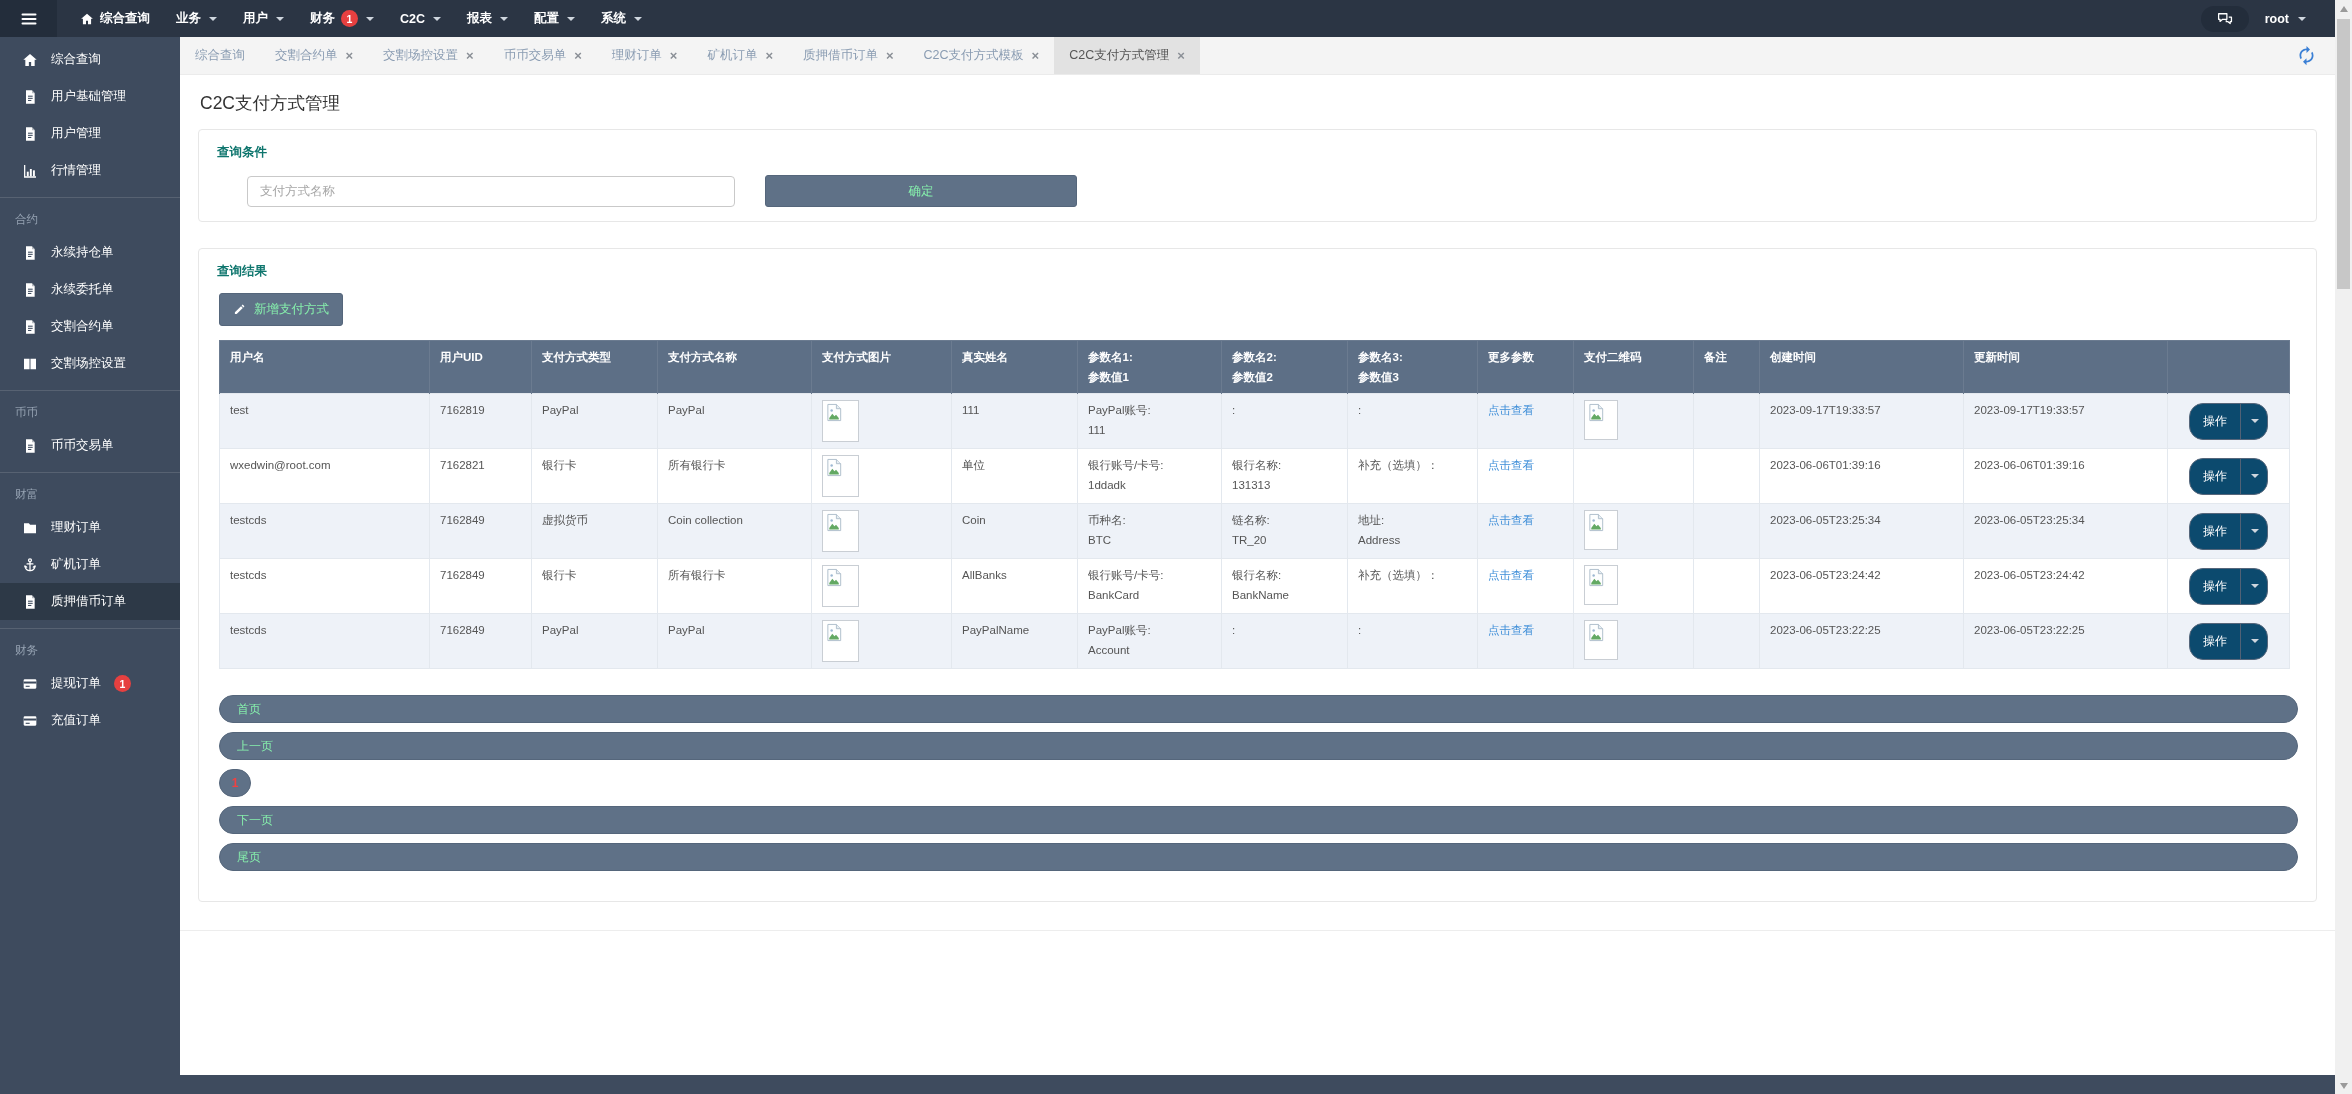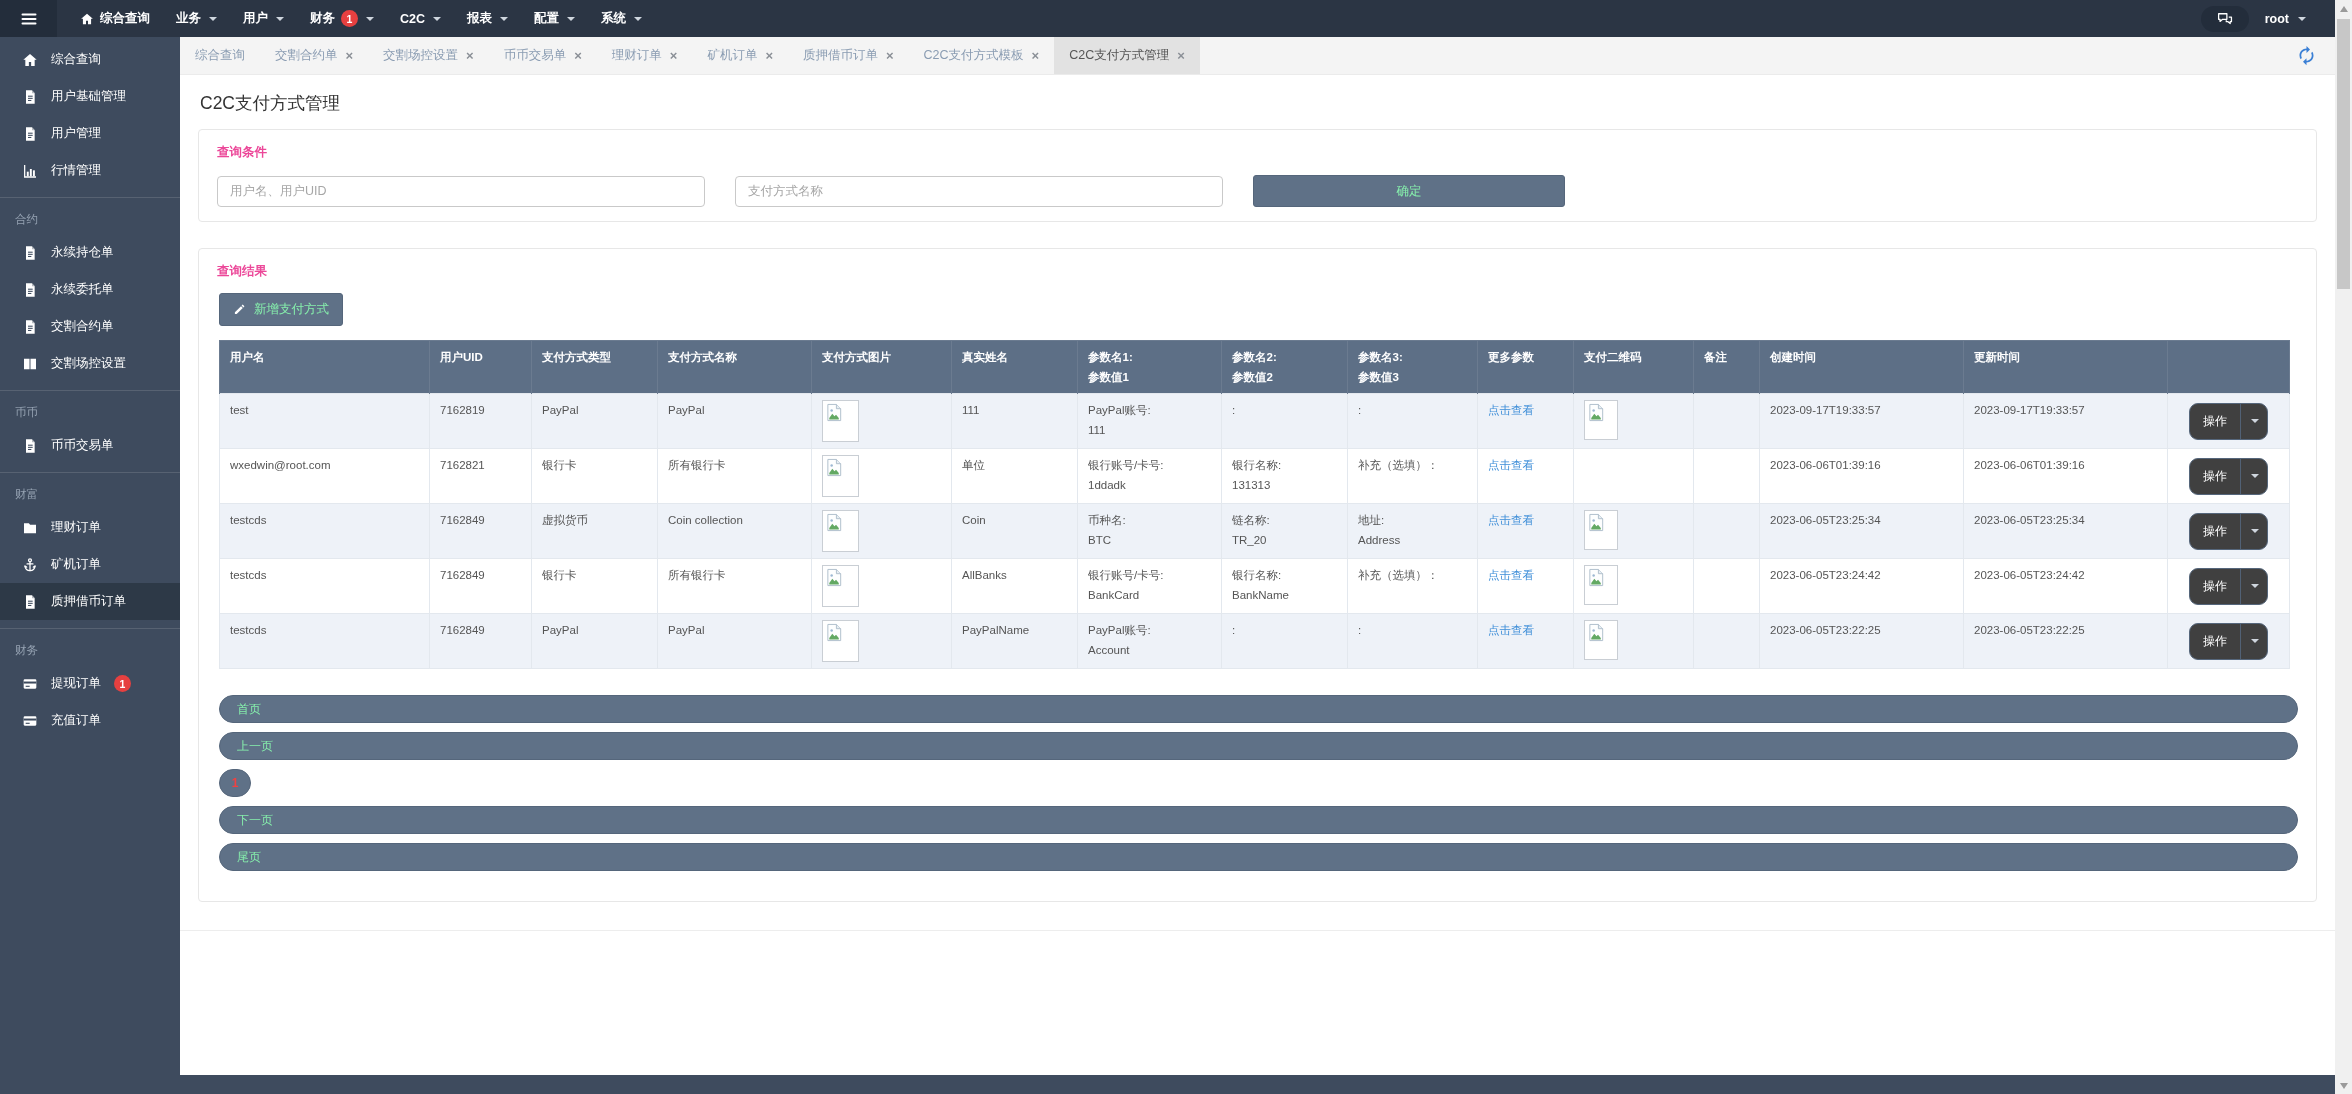--- a/index.html
+++ b/index.html
@@ -33,21 +33,21 @@
   .side-badge { background:#e64040; color:#fff; min-width:17px; height:17px; border-radius:9px; font-size:10.5px; display:flex; align-items:center; justify-content:center; font-weight:bold; padding:0 4px; }
   
   .content { position:absolute; top:37px; left:180px; right:17px; bottom:19px; background:#fff; overflow:hidden; }
   .tabbar { height:38px; background:#f4f4f4; border-bottom:1px solid #ebebeb; display:flex; align-items:stretch; position:relative; }
   .tab { display:flex; align-items:center; gap:8px; padding:0 15px; font-size:12.5px; color:#8a9cb2; cursor:pointer; white-space:nowrap; }
   .tab.active { background:#e2e2e2; color:#555; }
   .tab-close { color:#8a8f96; font-weight:bold; font-size:13px; line-height:1; }
   .refresh-btn { position:absolute; right:18px; top:8px; width:21px; height:21px; color:#3a7fd5; cursor:pointer; }
   .page-title { margin:16px 20px 14px; font-size:17.5px; font-weight:500; color:#333; }
   .panel { margin:0 18px; background:#fff; border:1px solid #e7e7e7; border-radius:4px; padding:14px 18px; }
-  .panel-title { font-size:12.5px; font-weight:bold; color:#ec4899; }
+  .panel-title { font-size:12.5px; font-weight:bold; color:#0f766e; }
   
   .search-row { display:flex; align-items:center; margin-top:14px; }
   .text-input { height:31px; border:1px solid #c9c9c9; border-radius:4px; padding:0 12px; font-size:12.5px; color:#555; width:488px; background:#fff; outline:none; }
   .text-input::placeholder { color:#a6a6a6; }
   .select-box { width:478px; height:31px; border:1px solid #c9c9c9; border-radius:4px; margin-left:30px; display:flex; align-items:center; justify-content:space-between; padding:0 12px; font-size:12.5px; color:#444; cursor:pointer; background:#fff; }
   .chevron { width:8px; height:8px; border-right:1.6px solid #333; border-bottom:1.6px solid #333; transform:rotate(45deg) translateY(-2px); }
   .name-input { margin-left:30px; }
   .btn { background:#5f7187; border:1px solid #55667b; color:#86efac; border-radius:3px; cursor:pointer; font-family:inherit; }
   .submit-btn { margin-left:30px; width:312px; height:32px; font-size:12.5px; }
   
@@ -57,21 +57,21 @@
   table { border-collapse:collapse; table-layout:fixed; width:2070px; margin-left:2px; }
   thead th { background:#5d6f86; color:#fff; text-align:left; font-size:11.5px; font-weight:bold; padding:6px 10px; vertical-align:top; line-height:1.75; border:1px solid #6b7b90; border-bottom:none; }
   tbody td { font-size:11.5px; color:#555; padding:6px 10px; vertical-align:top; line-height:1.75; border:1px solid #e3e8ee; }
   tbody tr.odd { background:#eef2f8; }
   tbody tr.even { background:#fff; }
   .img-box { width:37px; height:42px; border:1px solid #c9ced4; background:#fff; padding:2px; }
   .img-box .icon { width:19px; height:19px; }
   .qr-box { width:34px; height:40px; }
   .link { color:#3e8ed8; text-decoration:none; cursor:pointer; }
   .td-action { vertical-align:middle !important; text-align:center; }
-  .action-btn { display:inline-flex; align-items:stretch; background:#404040; border:1px solid #55667b; border-radius:9px; overflow:hidden; color:#fff; cursor:pointer; }
+  .action-btn { display:inline-flex; align-items:stretch; background:#0c4a6e; border:1px solid #55667b; border-radius:14px; overflow:hidden; color:#fff; cursor:pointer; }
   .action-main { padding:7px 13px; font-size:12px; }
   .action-caret-seg { display:flex; align-items:center; padding:0 8px; border-left:1px solid #516175; }
   
   .pagination { display:flex; gap:9px; margin:26px 0 0 2px;flex-direction:column; }
   .page-btn { height:28px; border-radius:14px; padding:0 17px; display:flex; align-items:center; font-size:12px; }
   .page-btn.current { width:32px; padding:0; justify-content:center; color:#f04141; font-weight:bold; }
   .divider-line { border-top:1px solid #ededed; margin-top:28px; }
   
   .footer-bar { position:absolute; bottom:0; left:0; right:0; height:19px; background:#3e4b5e; z-index:35; }
   .scrollbar { position:absolute; top:0; right:0; bottom:0; width:17px; background:#f0f0f0; z-index:50; }
@@ -363,21 +363,20 @@
           <path fill="currentColor" d="M12 6v3l4-4-4-4v3c-4.42 0-8 3.58-8 8 0 1.57.46 3.03 1.24 4.26L6.7 14.8c-.45-.83-.7-1.79-.7-2.8 0-3.31 2.69-6 6-6zm6.76 1.74L17.3 9.2c.44.84.7 1.79.7 2.8 0 3.31-2.69 6-6 6v-3l-4 4 4 4v-3c4.42 0 8-3.58 8-8 0-1.57-.46-3.03-1.24-4.26z"></path>
         </svg>
       </span>
   </div>
 
   <h1 class="page-title">C2C支付方式管理</h1>
 
   <section class="panel">
     <div class="panel-title">查询条件</div>
     <div class="search-row">
-      <input class="text-input" type="text" placeholder="用户名、用户UID" style="">
       <input class="text-input name-input" type="text" placeholder="支付方式名称" style="">
       <button class="btn submit-btn">确定</button>
     </div>
   </section>
 
   <section class="panel results-panel">
     <div class="panel-title">查询结果</div>
     <button class="btn add-btn">
       <span class="icon">
           <svg viewBox="0 0 24 24">

